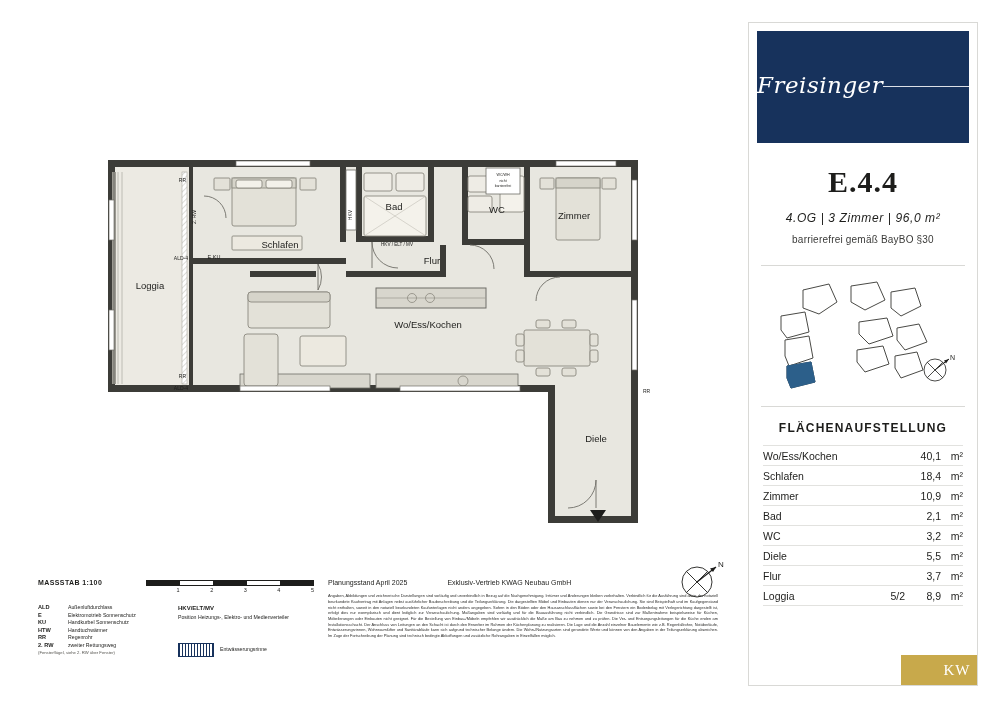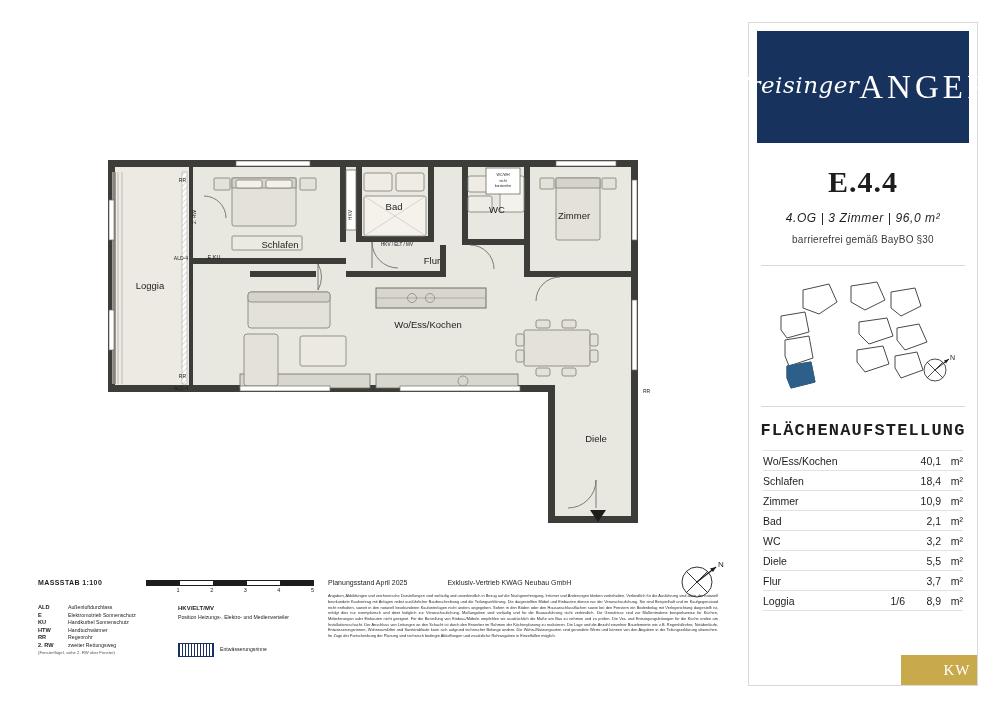--- a/index.html
+++ b/index.html
@@ -95,25 +95,24 @@
   
   .siteplan {
     position: relative;
     height: 120px;
     margin: 2px 10px 0 10px;
   }
   .siteplan svg { display:block; }
 
   .areas-title {
     text-align: center;
-    font-size: 17px;
+    font-size: 12px;
     font-weight: bold;
     letter-spacing: 1.2px;
     margin: 14px 0 10px 0;
-    font-family: Liberation Mono, monospace;
   }
   .areas {
     margin: 0 14px;
     font-size: 10.5px;
   }
   .area-row {
     display: flex;
     align-items: baseline;
     border-top: 1px solid #e2e2df;
     padding: 4px 0 3px 0;
@@ -523,21 +522,20 @@
       </div>
       <div class="legal">Angaben, Abbildungen und zeichnerische Darstellungen sind vorläufig und unverbindlich in Bezug auf die Nachgenehmigung. Irrtümer und Änderungen bleiben vorbehalten. Verbindlich für die Ausführung sind allein der notariell beurkundete Kaufvertrag mit Anlagen nebst ausführlicher Baubeschreibung und die Teilungserklärung. Die dargestellten Möbel und Einbauten dienen nur der Veranschaulichung. Sie sind Beispielhaft und im Kaufgegenstand nicht enthalten, soweit in den notariell beurkundeten Kaufunterlagen nicht anders angegeben. Sofern in den Böden oder den Hausanschlussflächen sowie bei den Fenstern ein Bodenbelag mit Verlegerichtung dargestellt ist, erfolgt dies nur exemplarisch und dient lediglich zur Veranschaulichung. Maßangaben sind vorläufig und für die Bauausführung nicht verbindlich. Die Grundrisse sind zur Maßentnahme beispielsweise für Küchen, Möbelierungen oder Einbauten nicht geeignet. Für die Bestellung von Einbau-/Möbeln empfehlen wir ausdrücklich die Maße am Bau zu nehmen und zu prüfen. Die Ver- und Entsorgungsleitungen für die Küche enden am Installationsschacht. Der Anschluss von Leitungen an den Schacht ist durch den Erwerber im Rahmen der Küchenplanung zu realisieren. Die Lage und die Anzahl einzelner Bauelemente wie z.B. Regenfallrohre, Notüberläufe, Entwässerungsrinnen, Wohnraumlüfter und Sanitärabläufe kann sich aufgrund technischer Belange ändern. Die Wohn-/Nutzungsarten sind gerundete Werte und können von den Angaben in der Teilungserklärung abweichen. Im Zuge der Fortschreibung der Planung sind technisch bedingte Abkoffungen und zusätzliche Rohrangaben in Einzelfällen möglich.</div>
     </div>
   </div>
 
   <div class="sidebar">
 
     <div class="logo-box">
       <div class="logo-script">Freisinger</div>
       <div class="logo-rule"></div>
-      <div class="logo-main">ANGER</div>
     </div>
 
     <div class="unit-block">
       <div class="unit-id">E.4.4</div>
       <div class="unit-sub">4.OG  |  3 Zimmer  |  96,0 m²</div>
       <div class="unit-note">barrierefrei gemäß BayBO §30</div>
     </div>
 
     <div class="hr"></div>
 
@@ -609,21 +607,21 @@
         <div class="area-unit">m²</div>
       </div>
       <div class="area-row">
         <div class="area-name">Flur</div>
         <div class="area-frac"></div>
         <div class="area-val">3,7</div>
         <div class="area-unit">m²</div>
       </div>
       <div class="area-row">
         <div class="area-name">Loggia</div>
-        <div class="area-frac">1/6</div>
+        <div class="area-frac">5/2</div>
         <div class="area-val">8,9</div>
         <div class="area-unit">m²</div>
       </div>
     </div>
 
     <div class="kw-logo">KW</div>
   </div>
 
 </div>
 

